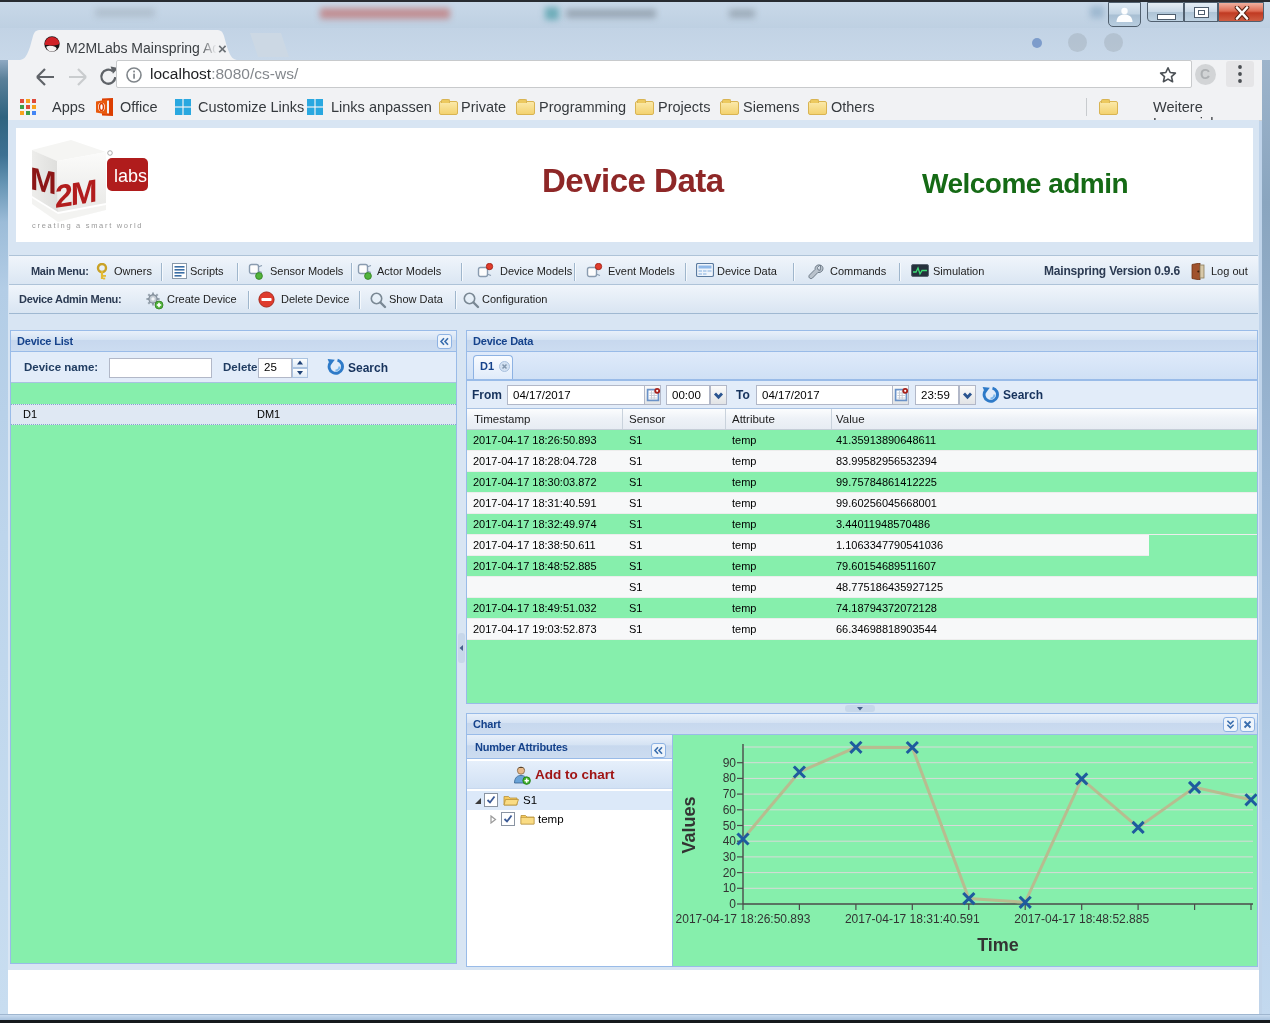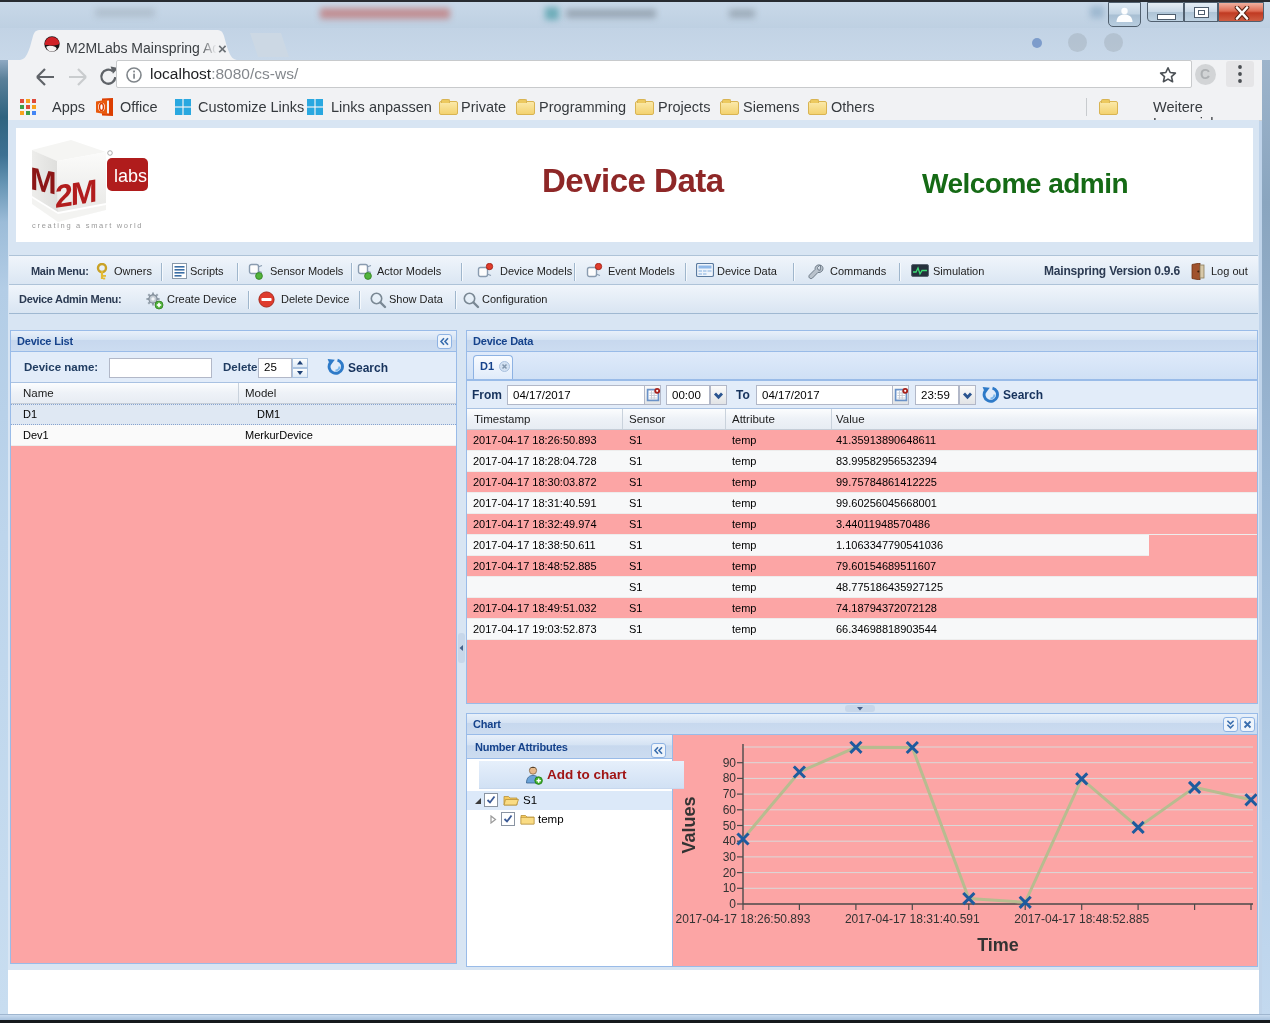--- a/index.html
+++ b/index.html
@@ -21,21 +21,21 @@
 .folder:before{content:"";position:absolute;left:1px;top:-3px;width:7px;height:3px;background:#ecc95f;border:1px solid #d9b452;border-bottom:none;border-radius:2px 2px 0 0;}
 
 .winbtn{position:absolute;top:0px;height:21px;border:1px solid #51606f;box-sizing:border-box;}
 
 #view{position:absolute;left:8px;top:120px;width:1251px;height:894px;background:#fff;overflow:hidden;}
 #appbg{position:absolute;left:0;top:0;width:1251px;height:850px;background:#d8e5f3;}
 #apphdr{position:absolute;left:8px;top:8px;width:1237px;height:114px;background:#fff;}
 .menubar{position:absolute;left:1px;width:1249px;height:32px;background:linear-gradient(#f0f5fb,#d9e5f2);border-top:1px solid #aec3d8;border-bottom:1px solid #9fb8d1;box-sizing:border-box;}
 .mitem{position:absolute;top:9px;font-size:11px;color:#222;white-space:nowrap;}
 .msep{position:absolute;top:7px;width:1px;height:18px;background:#9fb6cc;box-shadow:1px 0 0 #f5f9fd;}
-.panel{position:absolute;border:1px solid #99bbe8;background:#fca5a5;box-sizing:border-box;}
+.panel{position:absolute;border:1px solid #99bbe8;background:#86efac;box-sizing:border-box;}
 .phdr{position:absolute;left:0;top:0;width:100%;height:21px;background:linear-gradient(#e8f0fa 0%,#d4e2f3 45%,#c7d8ee 46%,#ccdcf0 100%);border-bottom:1px solid #99bbe8;box-sizing:border-box;}
 .ptitle{position:absolute;left:6px;top:4px;font-size:11px;font-weight:bold;color:#15428b;letter-spacing:-0.2px;}
 .tool{position:absolute;width:15px;height:15px;background:#eef4fb;border:1px solid #8db2e3;border-radius:3px;box-sizing:border-box;color:#3a6eae;font-weight:bold;text-align:center;}
 .gridhdr{position:absolute;background:linear-gradient(#fcfdfe,#eef2f7 48%,#e7ecf3);border-bottom:1px solid #c5cdd7;box-sizing:border-box;}
 .gh{position:absolute;top:4px;font-size:11.5px;color:#1c1c1c;}
 .ghsep{position:absolute;top:0;width:1px;height:100%;background:#c9d2dc;}
 .row{position:absolute;font-size:11px;color:#000;}
 .cell{position:absolute;top:4px;white-space:nowrap;}
 .tbar{position:absolute;background:#e2ecf9;box-sizing:border-box;}
 .lbl{font-weight:bold;color:#203c61;font-size:11.5px;position:absolute;white-space:nowrap;}
@@ -345,32 +345,23 @@
               </svg>
             </div>
         </div>
         <div style="position:absolute;left:316px;top:6px;width:17px;height:18px;"><svg width="17" height="17" viewBox="0 0 17 17">
               <path d="M10.5 2.1 A6.7 6.7 0 1 1 3.2 4.9" fill="none" stroke="#2e7ac8" stroke-width="2.9"></path>
               <path d="M12.5 8.5 A4 4 0 0 1 8.5 12.5" fill="none" stroke="#7db8ec" stroke-width="2.2"></path>
               <path d="M0.6 1.0 L7.8 1.8 L3.4 7.6 Z" fill="#2e7ac8"></path>
             </svg></div>
         <div class="lbl" style="left:337px;top:9px;font-size:12px;color:#16325c;">Search</div>
       </div>
-      <div class="gridhdr" style="left:0;top:52px;width:445px;height:21px;">
-        <div class="gh" style="left:12px;">Name</div>
-        <div class="ghsep" style="left:227px;"></div>
-        <div class="gh" style="left:234px;">Model</div>
-      </div>
       <div class="row" style="left:0;top:73px;width:445px;height:21px;background:#dfe8f3;border-top:1px dotted #87a3ce;border-bottom:1px dotted #87a3ce;box-sizing:border-box;">
         <div class="cell" style="left:12px;top:3px;">D1</div>
           <div class="cell" style="left:234px;top:3px;padding-left:12px;">DM1</div>
-      </div>
-      <div class="row" style="left:0;top:94px;width:445px;height:21px;background:#fafafa;border-bottom:1px solid #ededed;box-sizing:border-box;">
-        <div class="cell" style="left:12px;">Dev1</div>
-          <div class="cell" style="left:234px;">MerkurDevice</div>
       </div>
     </div>
 
     <div style="position:absolute;left:450px;top:513px;width:7px;height:30px;background:#c7d7ea;border-radius:3px;">
       <svg style="position:absolute;left:0px;top:11px;" width="7" height="8" viewBox="0 0 7 8">
           <path d="M5 1 L1.5 4 L5 7 Z" fill="#46618c"></path>
         </svg>
     </div>
 
     <div class="panel" style="left:458px;top:210px;width:792px;height:374px;">
@@ -518,21 +509,21 @@
         </div>
 
       <div style="position:absolute;left:0;top:21px;width:206px;height:231px;border-right:1px solid #99bbe8;box-sizing:border-box;background:#fff;">
         <div class="phdr" style="top:0;height:24px;"></div>
         <div class="ptitle" style="top:6px;left:8px;">Number Attributes</div>
         <div class="tool" style="left:184px;top:8px;">
             <svg style="display:block;margin:0 auto" width="13" height="13" viewBox="0 0 13 13">
               <path d="M6 3.2 L3 6.5 L6 9.8 M10 3.2 L7 6.5 L10 9.8" stroke="#3a6eae" stroke-width="1.6" fill="none"></path>
             </svg>
           </div>
-        <div style="position:absolute;left:12px;top:26px;width:205px;height:28px;background:linear-gradient(#e6effb,#d1e1f4);border-bottom:1px solid #c8d8ee;box-sizing:border-box;">
+        <div style="position:absolute;left:0;top:26px;width:205px;height:28px;background:linear-gradient(#e6effb,#d1e1f4);border-bottom:1px solid #c8d8ee;box-sizing:border-box;">
           <svg style="position:absolute;left:46px;top:5px;" width="18" height="19" viewBox="0 0 18 19">
               <circle cx="8" cy="4.6" r="3.6" fill="#e8b98a" stroke="#7a5a34" stroke-width="0.7"></circle>
               <path d="M8 4.6 m-3.6 0 a3.6 3.6 0 0 1 7.2 0 l-1 -2.6 l-5.2 0 Z" fill="#4a3a2a"></path>
               <path d="M1.5 17 C1.5 11.5 4.5 9.4 8 9.4 C11.5 9.4 14.5 11.5 14.5 17 Z" fill="#6aa3d8" stroke="#35618e" stroke-width="0.8"></path>
               <circle cx="13.6" cy="14.6" r="3.8" fill="#3fae2a" stroke="#1e7e10" stroke-width="0.8"></circle>
               <rect x="12.9" y="12.4" width="1.5" height="4.4" fill="#fff"></rect>
               <rect x="11.5" y="13.9" width="4.4" height="1.5" fill="#fff"></rect>
             </svg>
           <div style="position:absolute;left:68px;top:6px;font-size:13.5px;font-weight:bold;color:#a01515;">Add to chart</div>
         </div>

